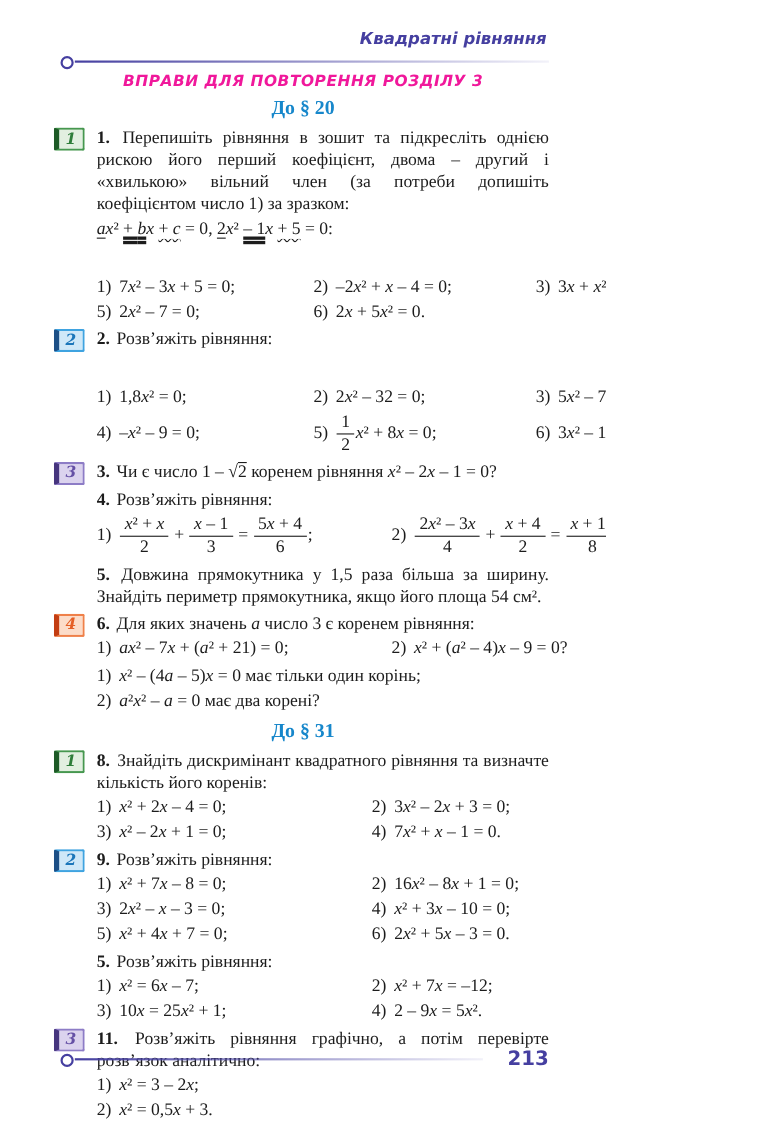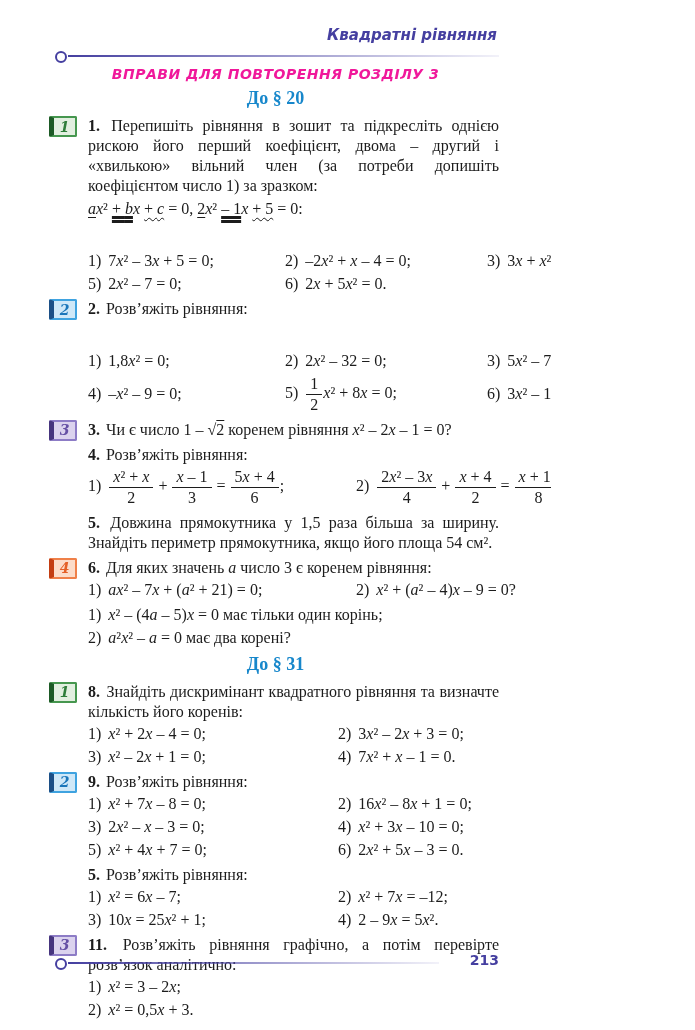--- a/index.html
+++ b/index.html
@@ -10,21 +10,21 @@
   .rule .ring{position:absolute;left:0;top:1px;width:8px;height:8px;border:2px solid var(--ink_blue,#453fa0);
         border-radius:50%;background:#fff;}
   .rule .line{position:absolute;left:13px;right:0;top:5px;height:2px;
         background:linear-gradient(to right,var(--ink_blue,#453fa0),rgba(90,85,180,0.08));}
   .header-rule{left:55px;right:52px;top:50px;}
   .running-title{position:absolute;top:26px;right:54px;font-family:"DejaVu Sans",sans-serif;
         font-weight:bold;font-style:italic;font-size:15px;color:var(--ink_blue,#453fa0);}
   .footer-rule{left:55px;right:52px;top:957px;}
   .footer-rule .line{right:60px;}
   .page-number{position:absolute;right:0;top:-5px;font-family:"DejaVu Sans",sans-serif;
-        font-weight:bold;font-size:14px;color:var(--ink_blue,#453fa0);}
+        font-weight:bold;font-size:18px;color:var(--ink_blue,#453fa0);}
   
   main{box-sizing:border-box;padding:66px 52px 0 88px;}
   .page-title{font-family:"DejaVu Sans",sans-serif;font-weight:bold;font-style:italic;
         font-size:14px;letter-spacing:0.5px;color:var(--title_magenta,#f0189b);
         text-align:center;margin:0 0 6px -36px;}
   .section-heading{font-weight:bold;font-size:18px;color:var(--section_blue,#1787cb);
         text-align:center;margin:6px 0 7px -36px;}
   
   .exercise{position:relative;margin-bottom:5px;font-size:16px;line-height:20px;}
   .badge{position:absolute;left:-39px;top:0;width:21px;height:17px;

